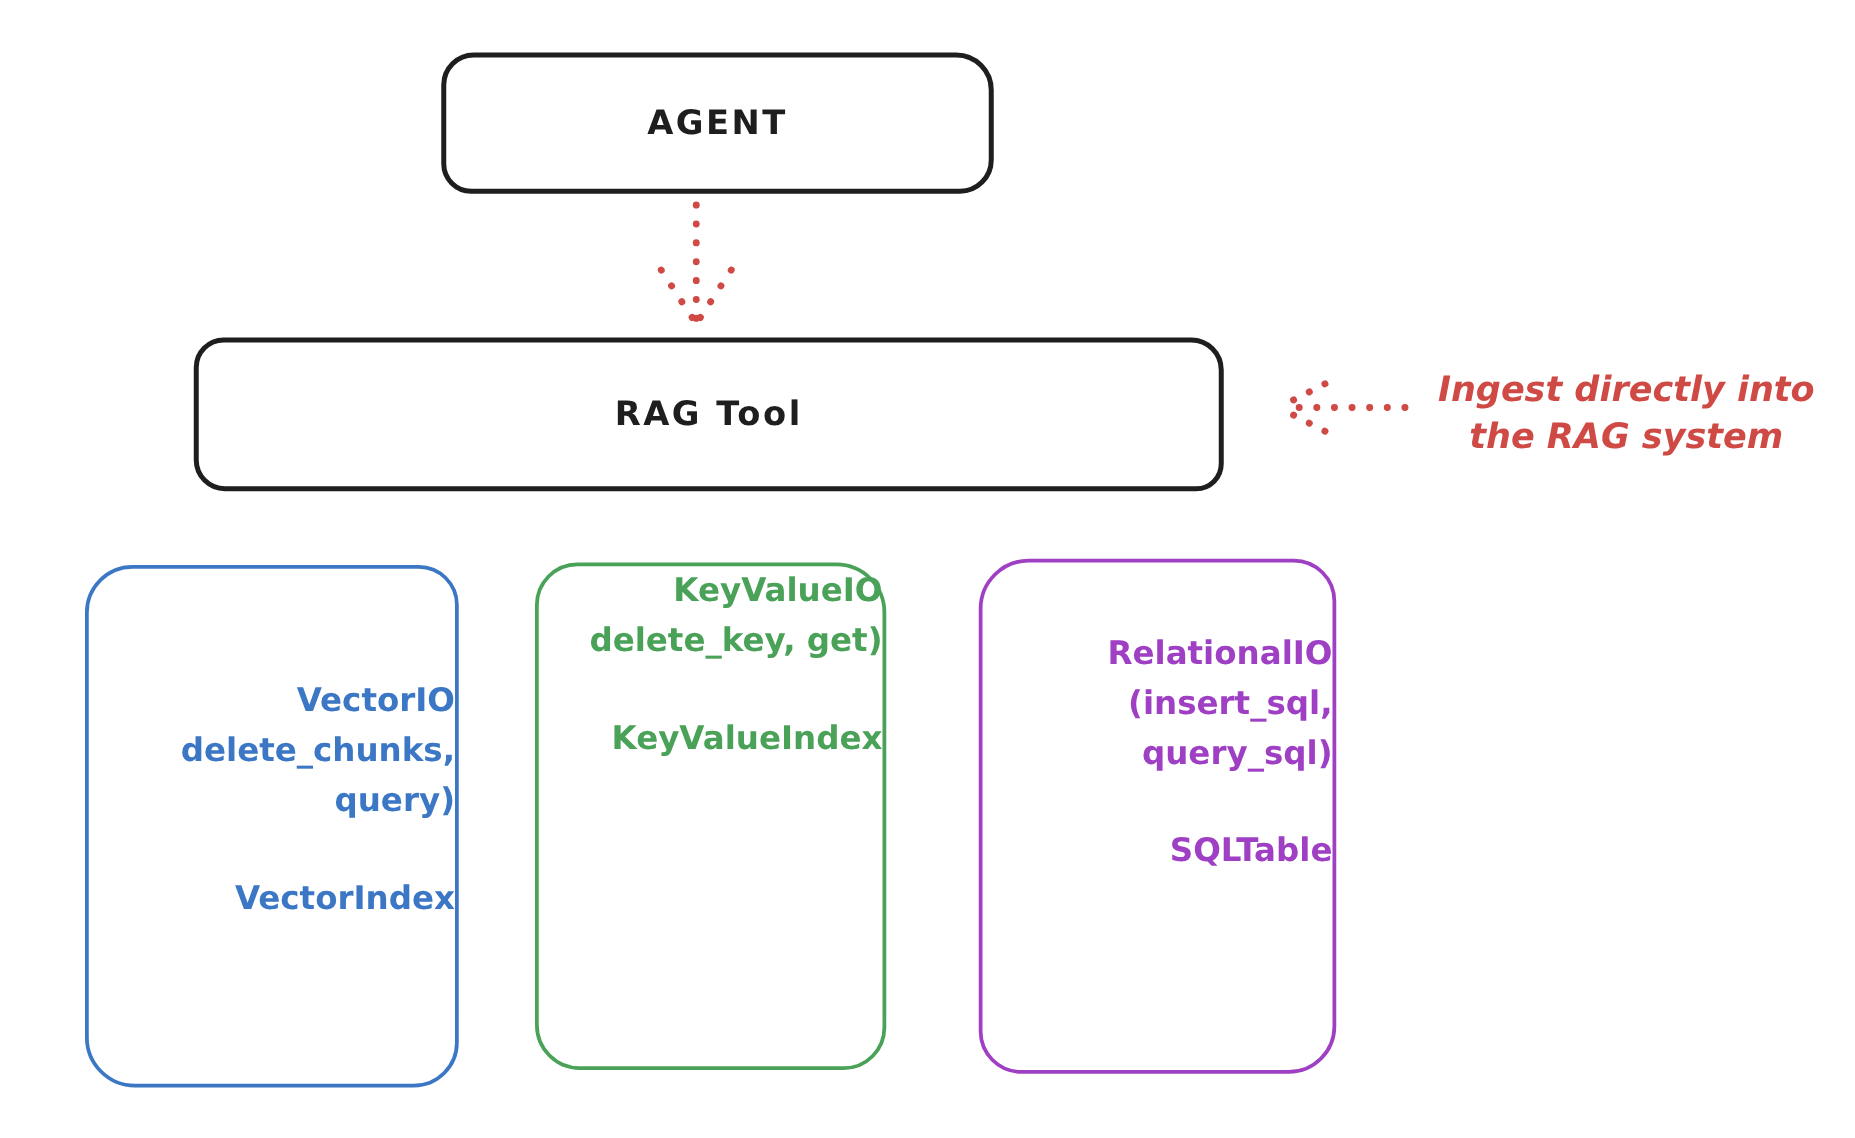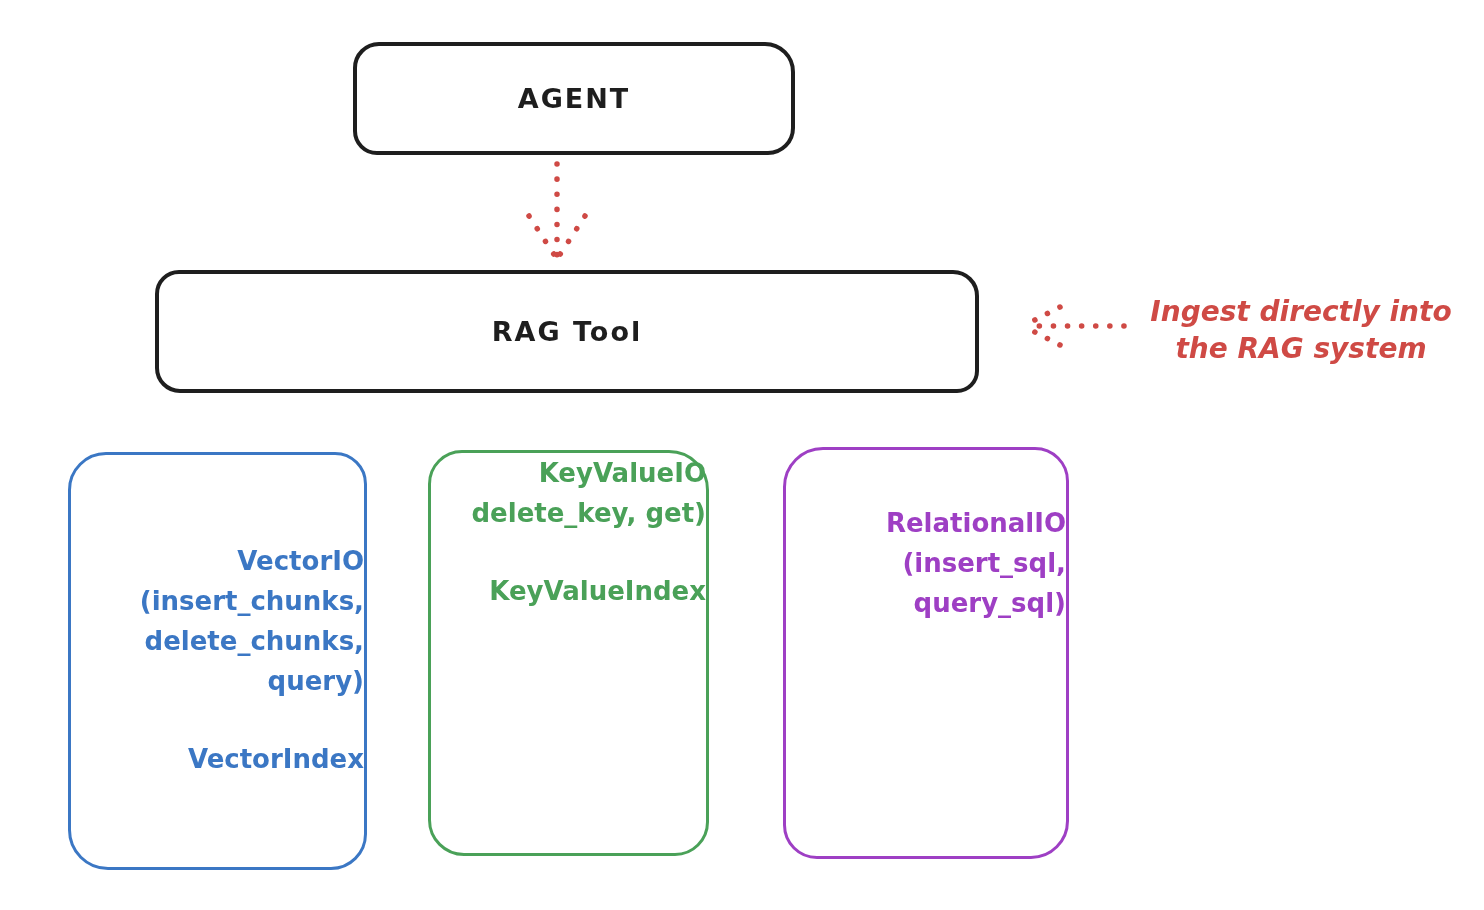--- a/index.html
+++ b/index.html
@@ -127,36 +127,36 @@
   </svg>
 
   <div class="annotation">
     <div>Ingest directly into</div>
     <div>the RAG system</div>
   </div>
 
   <div class="storage-box vector-box">
     <div class="io-lines">
       <div>VectorIO</div>
-      <div>(insert_chunks,</div>
       <div>delete_chunks,</div>
       <div>query)</div>
     </div>
     <div class="index-label">VectorIndex</div>
   </div>
 
   <div class="storage-box keyvalue-box">
     <div class="io-lines">
       <div>KeyValueIO</div>
       <div>delete_key, get)</div>
     </div>
     <div class="index-label">KeyValueIndex</div>
   </div>
 
   <div class="storage-box relational-box">
     <div class="io-lines">
       <div>RelationalIO</div>
       <div>(insert_sql,</div>
       <div>query_sql)</div>
     </div>
+    <div class="index-label">SQLTable</div>
   </div>
 
 </div>
 
 </body></html>

